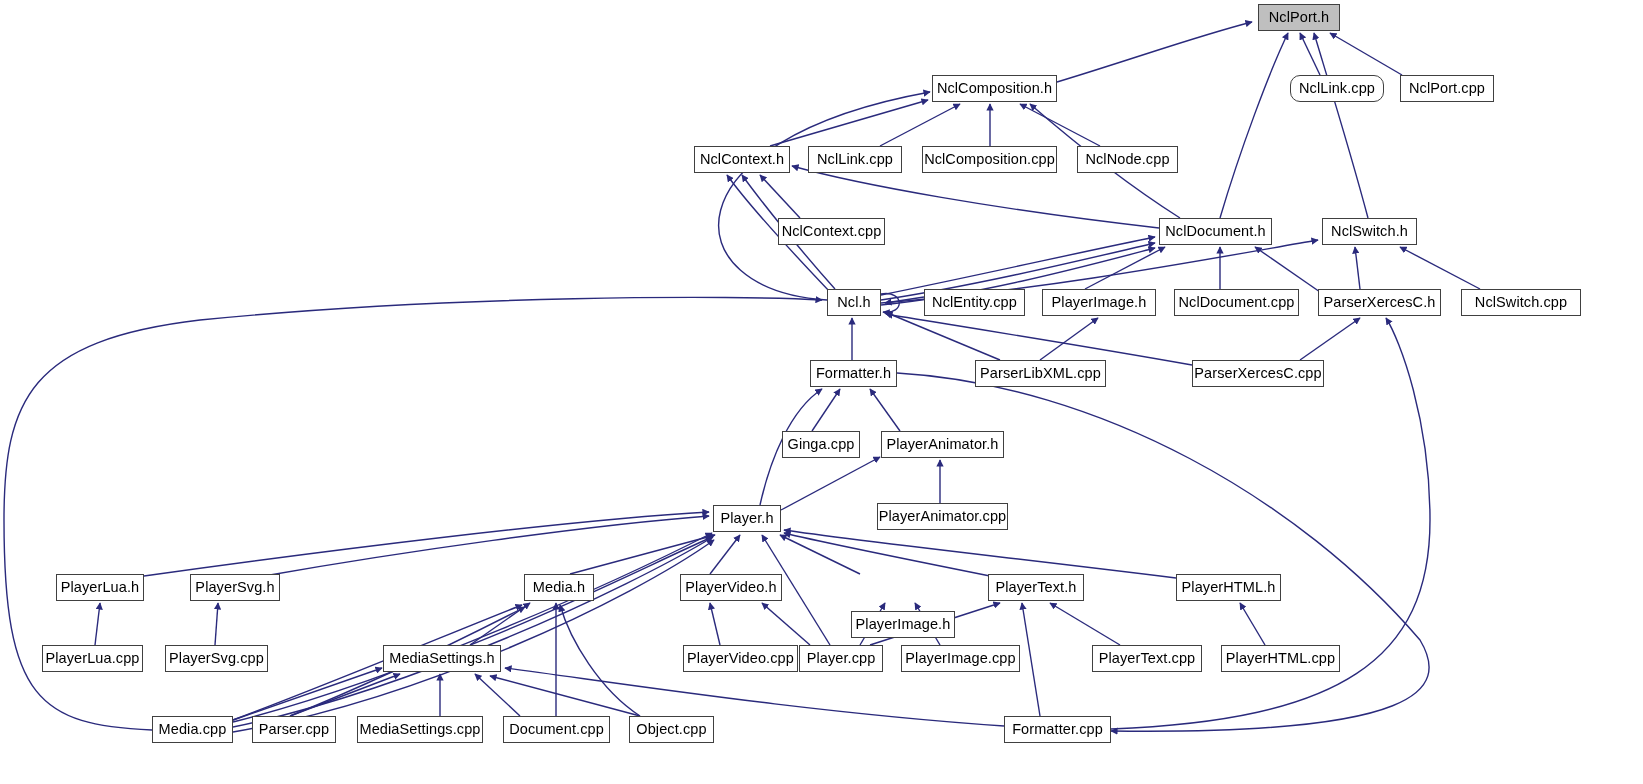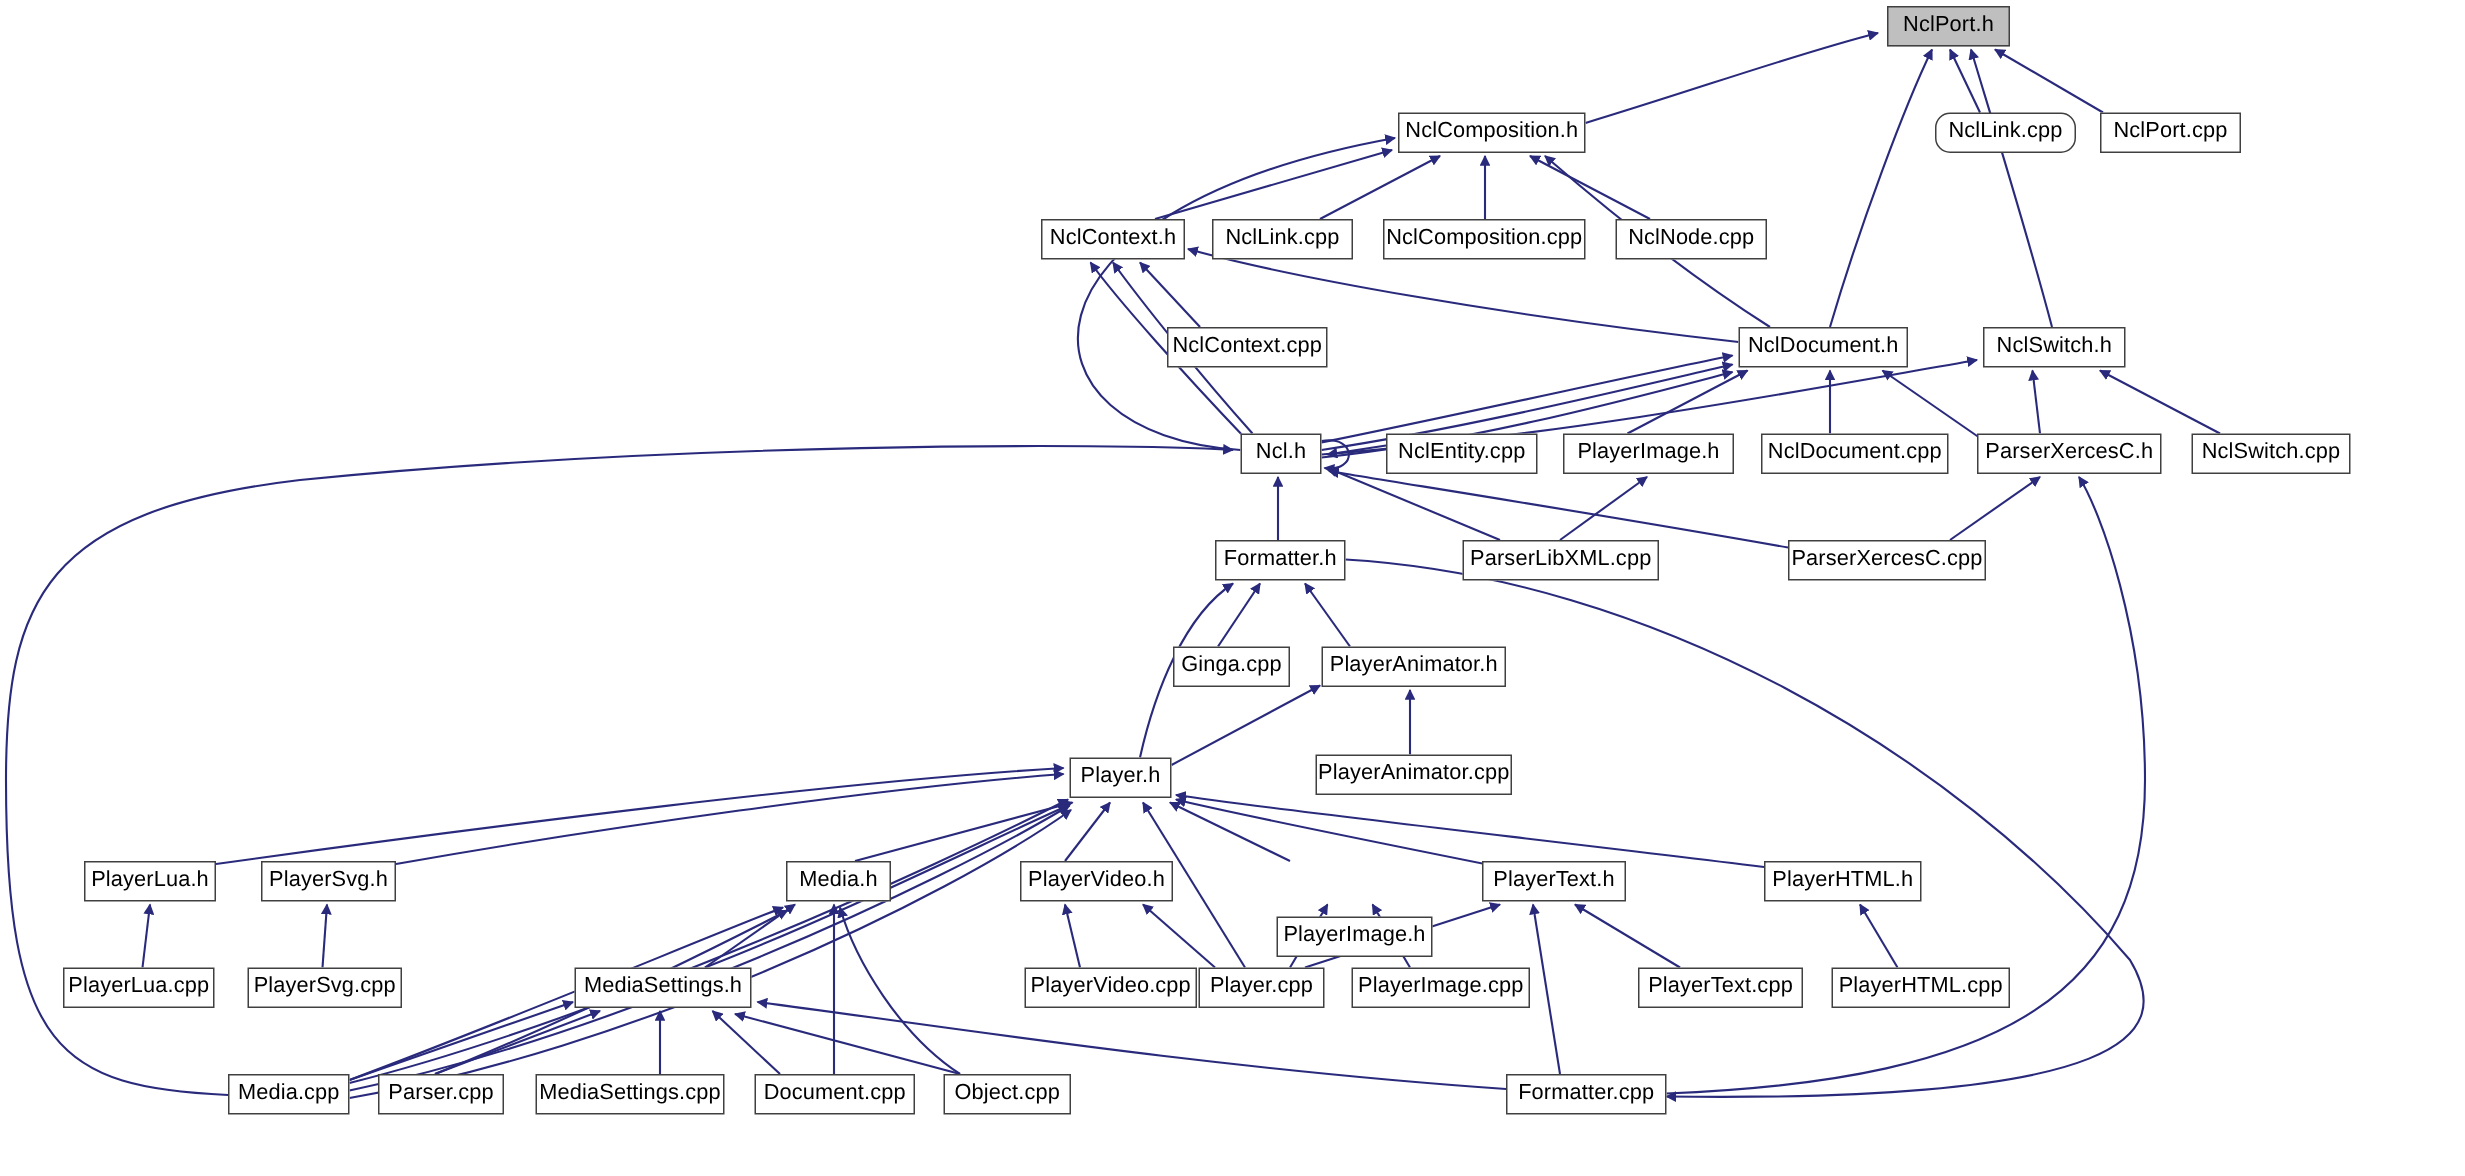--- a/index.html
+++ b/index.html
@@ -173,21 +173,21 @@
       </div>
       <div class="node" style="left: 1042px; top: 289px; width: 114px; height: 27px;">
         <span class="node-label">PlayerImage.h</span>
       </div>
       <div class="node" style="left: 1174px; top: 289px; width: 125px; height: 27px;">
         <span class="node-label">NclDocument.cpp</span>
       </div>
       <div class="node" style="left: 1318px; top: 289px; width: 123px; height: 27px;">
         <span class="node-label">ParserXercesC.h</span>
       </div>
-      <div class="node" style="left: 1461px; top: 289px; width: 106px; height: 27px;">
+      <div class="node" style="left: 1461px; top: 289px; width: 120px; height: 27px;">
         <span class="node-label">NclSwitch.cpp</span>
       </div>
       <div class="node" style="left: 810px; top: 360px; width: 87px; height: 27px;">
         <span class="node-label">Formatter.h</span>
       </div>
       <div class="node" style="left: 975px; top: 360px; width: 131px; height: 27px;">
         <span class="node-label">ParserLibXML.cpp</span>
       </div>
       <div class="node" style="left: 1192px; top: 360px; width: 132px; height: 27px;">
         <span class="node-label">ParserXercesC.cpp</span>
@@ -200,21 +200,21 @@
       </div>
       <div class="node" style="left: 713px; top: 505px; width: 68px; height: 27px;">
         <span class="node-label">Player.h</span>
       </div>
       <div class="node" style="left: 877px; top: 503px; width: 131px; height: 27px;">
         <span class="node-label">PlayerAnimator.cpp</span>
       </div>
       <div class="node" style="left: 56px; top: 574px; width: 88px; height: 27px;">
         <span class="node-label">PlayerLua.h</span>
       </div>
-      <div class="node" style="left: 174px; top: 574px; width: 90px; height: 27px;">
+      <div class="node" style="left: 190px; top: 574px; width: 90px; height: 27px;">
         <span class="node-label">PlayerSvg.h</span>
       </div>
       <div class="node" style="left: 524px; top: 574px; width: 70px; height: 27px;">
         <span class="node-label">Media.h</span>
       </div>
       <div class="node" style="left: 680px; top: 574px; width: 102px; height: 27px;">
         <span class="node-label">PlayerVideo.h</span>
       </div>
       <div class="node" style="left: 851px; top: 574px; width: 104px; height: 27px; margin-top: 37px;">
         <span class="node-label">PlayerImage.h</span>

